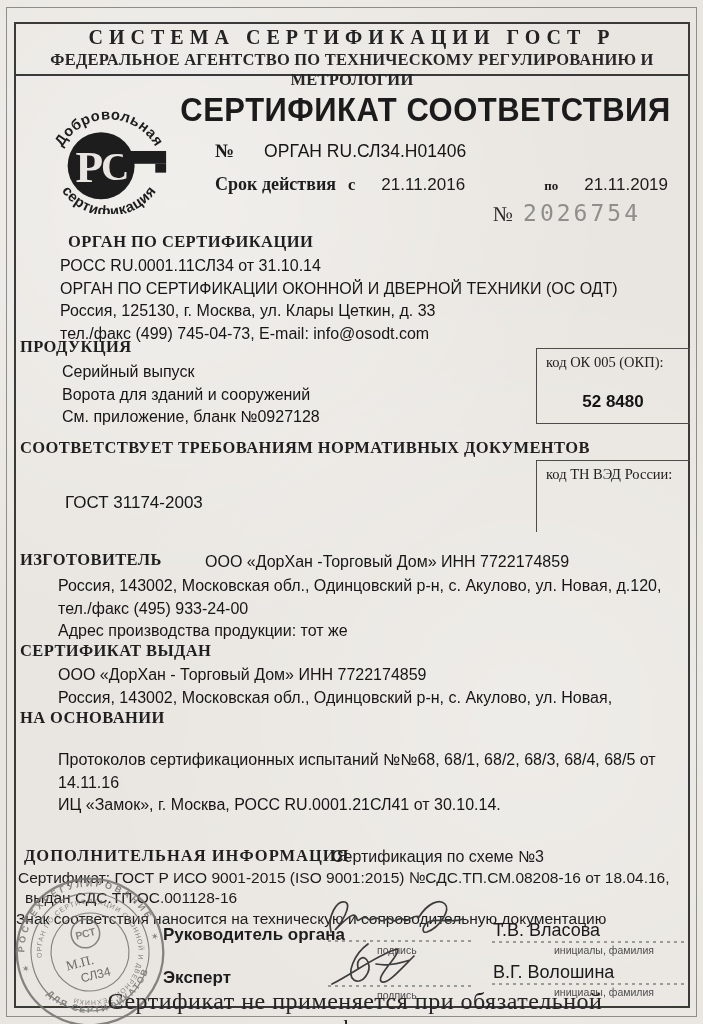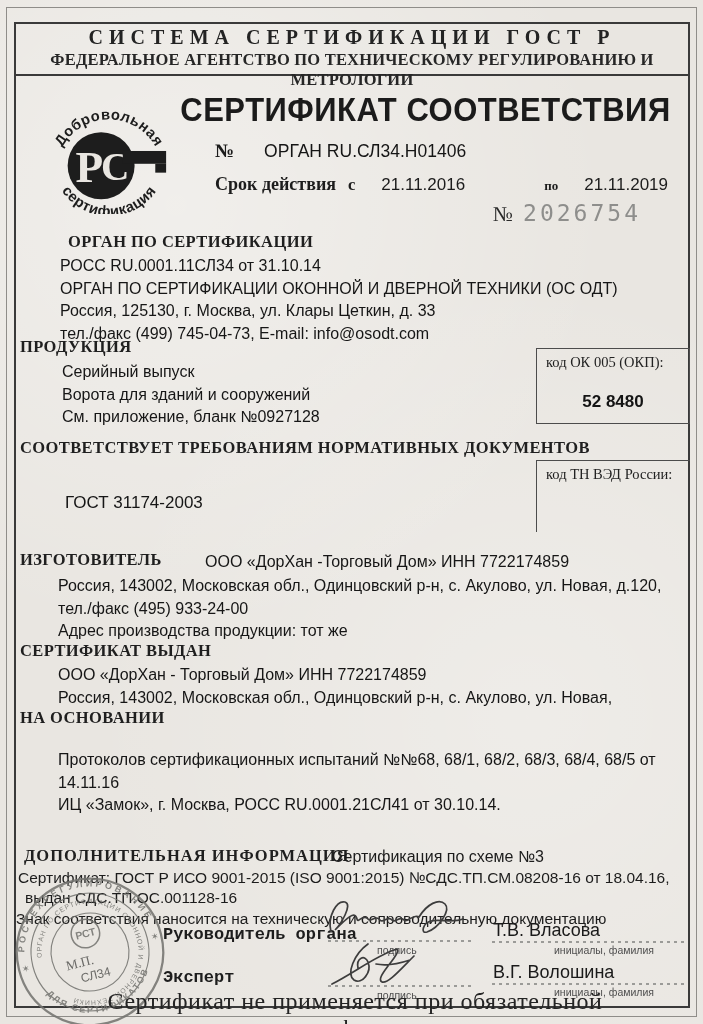--- a/index.html
+++ b/index.html
@@ -81,21 +81,21 @@
   .sec-basis-c { left:58px; top:749px; }
 
   .sec-add-h { left:24px; top:846px; letter-spacing:1px; }
   .add-scheme { left:332px; top:848px; font-size:16px; }
   .add-l1 { left:18px; top:869px; font-size:15.5px; }
   .add-l2 { left:25px; top:889px; font-size:15.5px; }
   .add-l3 { left:16px; top:910px; font-size:15.5px; }
 
   .stamp { position:absolute; left:14px; top:876px; width:152px; height:152px; transform:rotate(-14deg); opacity:.88; pointer-events:none; }
 
-  .role { position:absolute; font-family:Liberation Mono, monospace; font-weight:bold; font-size:17px; color:#1d1d1d; }
+  .role { position:absolute; font-family:Liberation Sans, sans-serif; font-weight:bold; font-size:17px; color:#1d1d1d; }
   .role-head { left:163px; top:925px; }
   .role-expert { left:163px; top:968px; }
   .sig { position:absolute; width:150px; height:52px; }
   .sig1 { left:325px; top:892px; }
   .sig2 { left:322px; top:938px; }
   .dash { position:absolute; height:2px; background-image:repeating-linear-gradient(90deg, #9b9b98 0 3px, transparent 3px 7px); }
   .dash-sig1 { left:328px; top:940px; width:146px; }
   .dash-name1 { left:492px; top:941px; width:194px; }
   .dash-sig2 { left:328px; top:985px; width:146px; }
   .dash-name2 { left:492px; top:983px; width:194px; }

